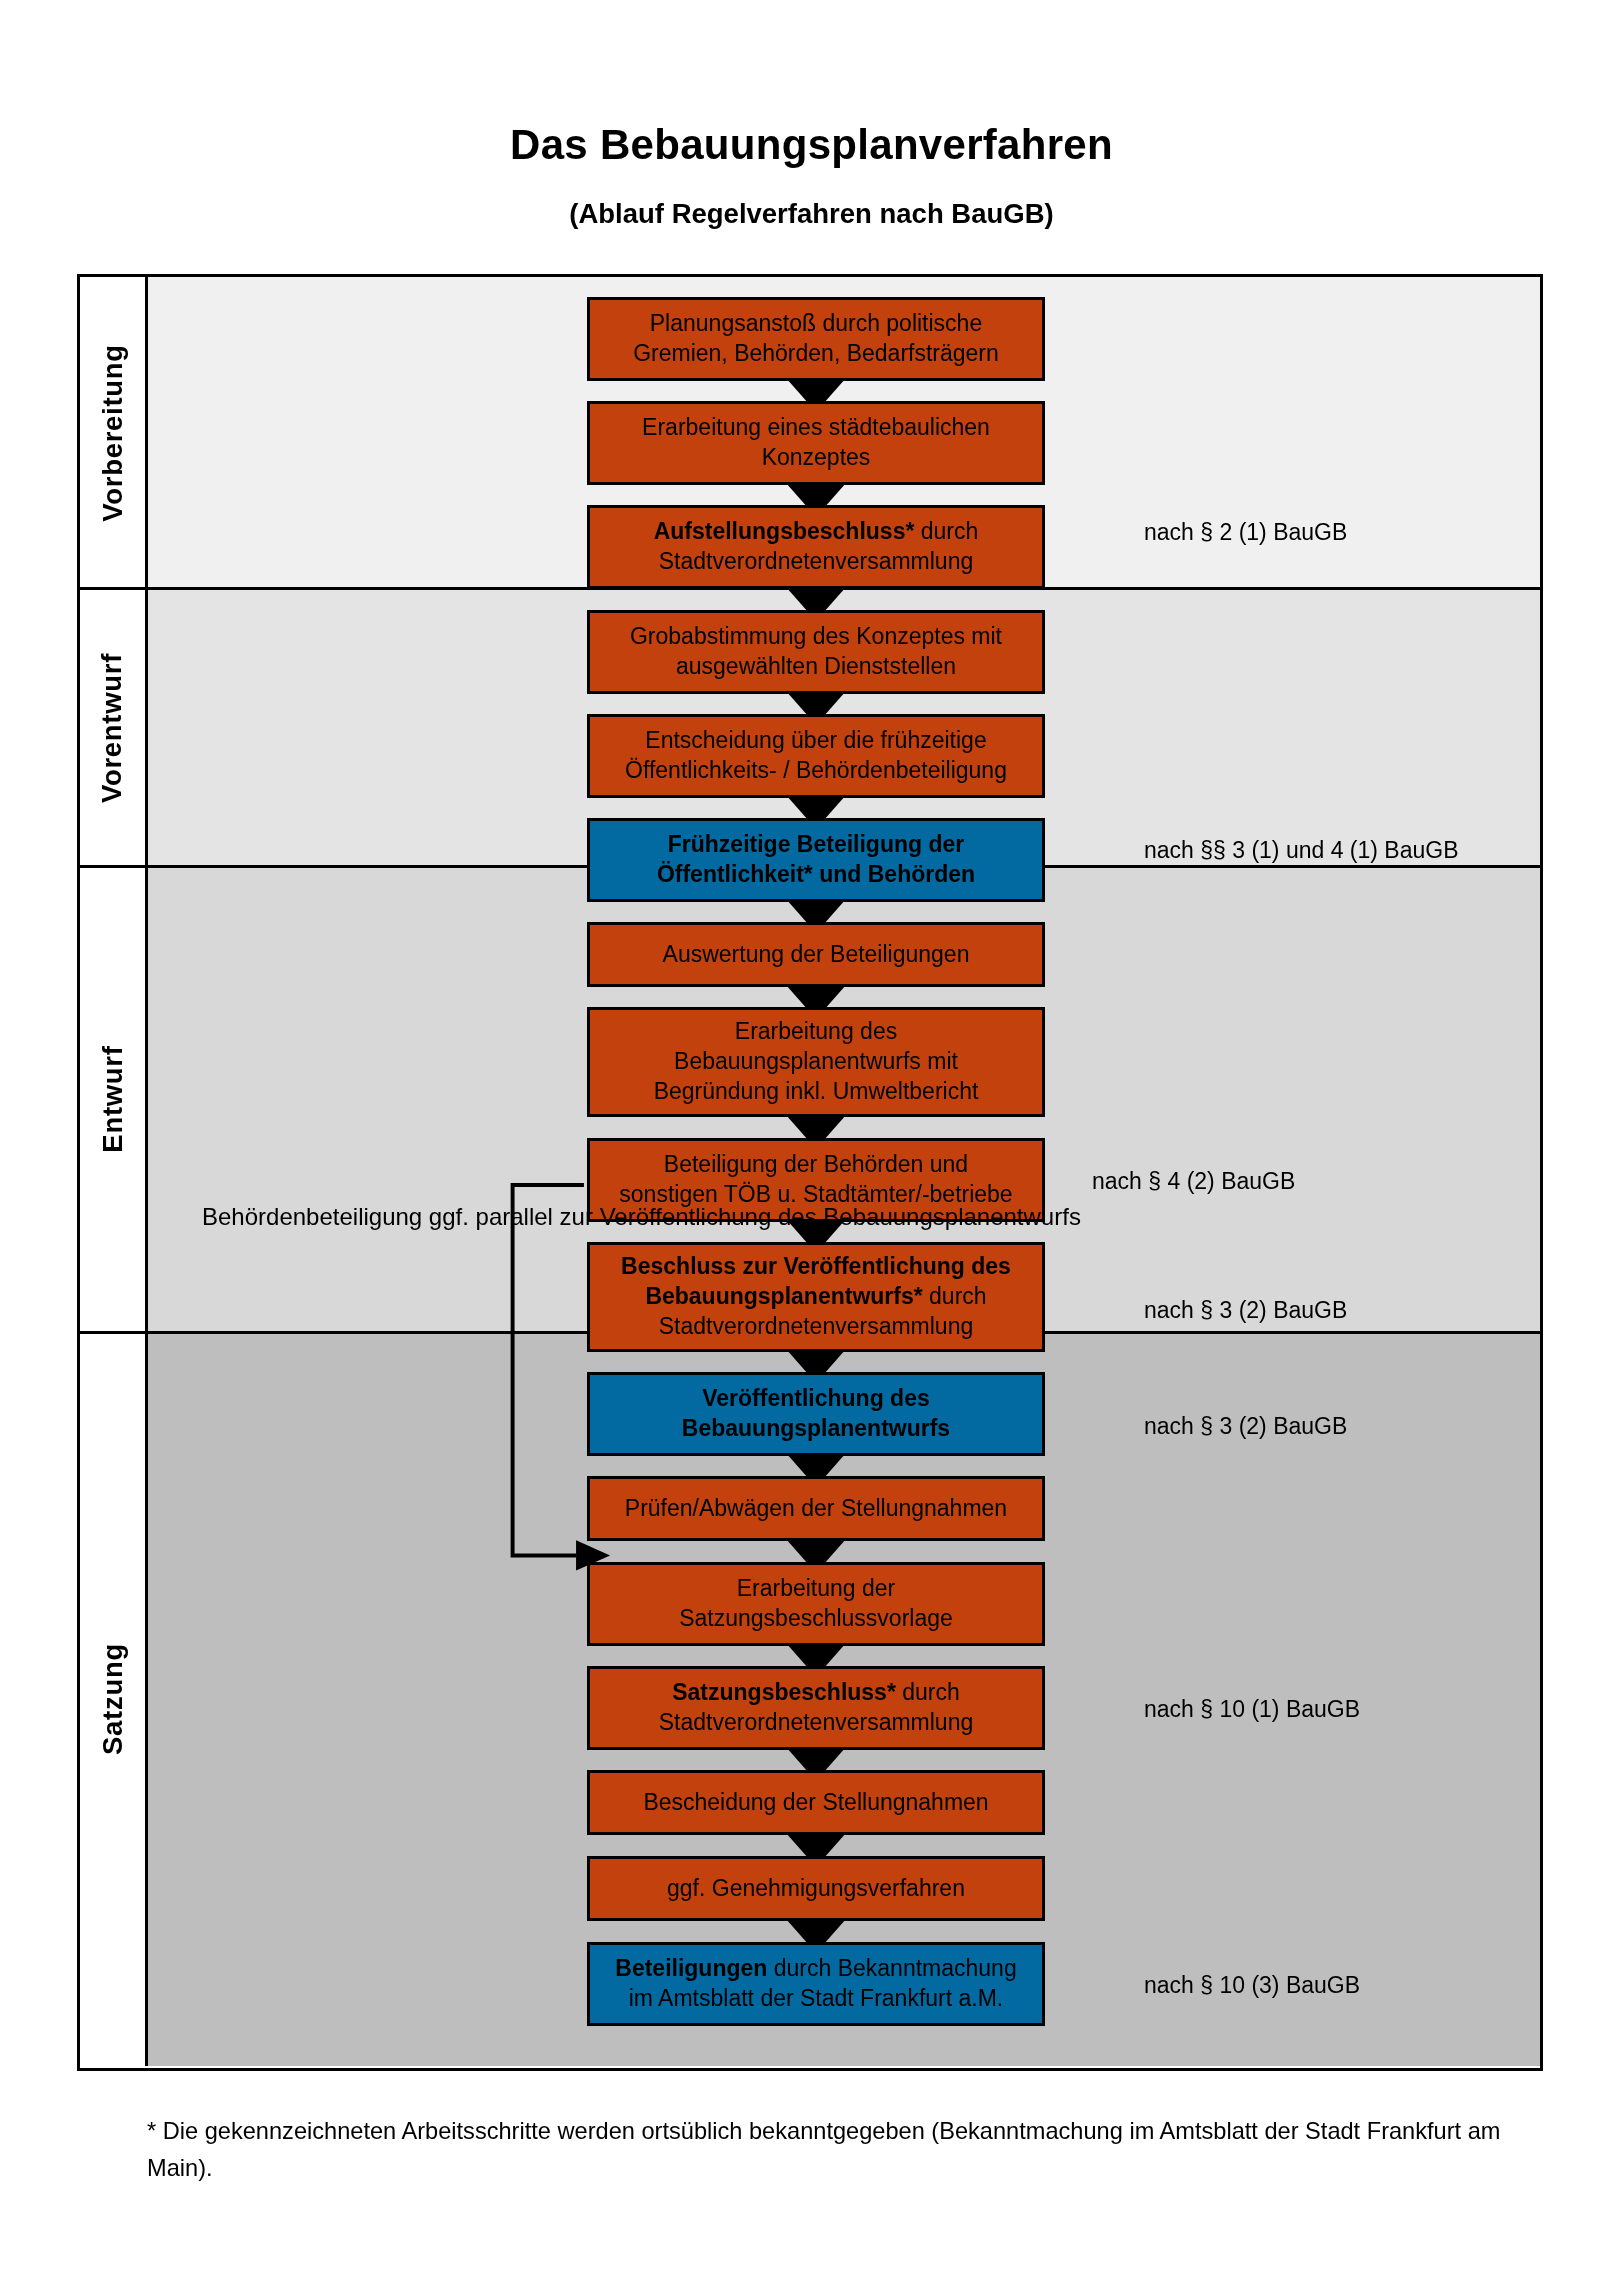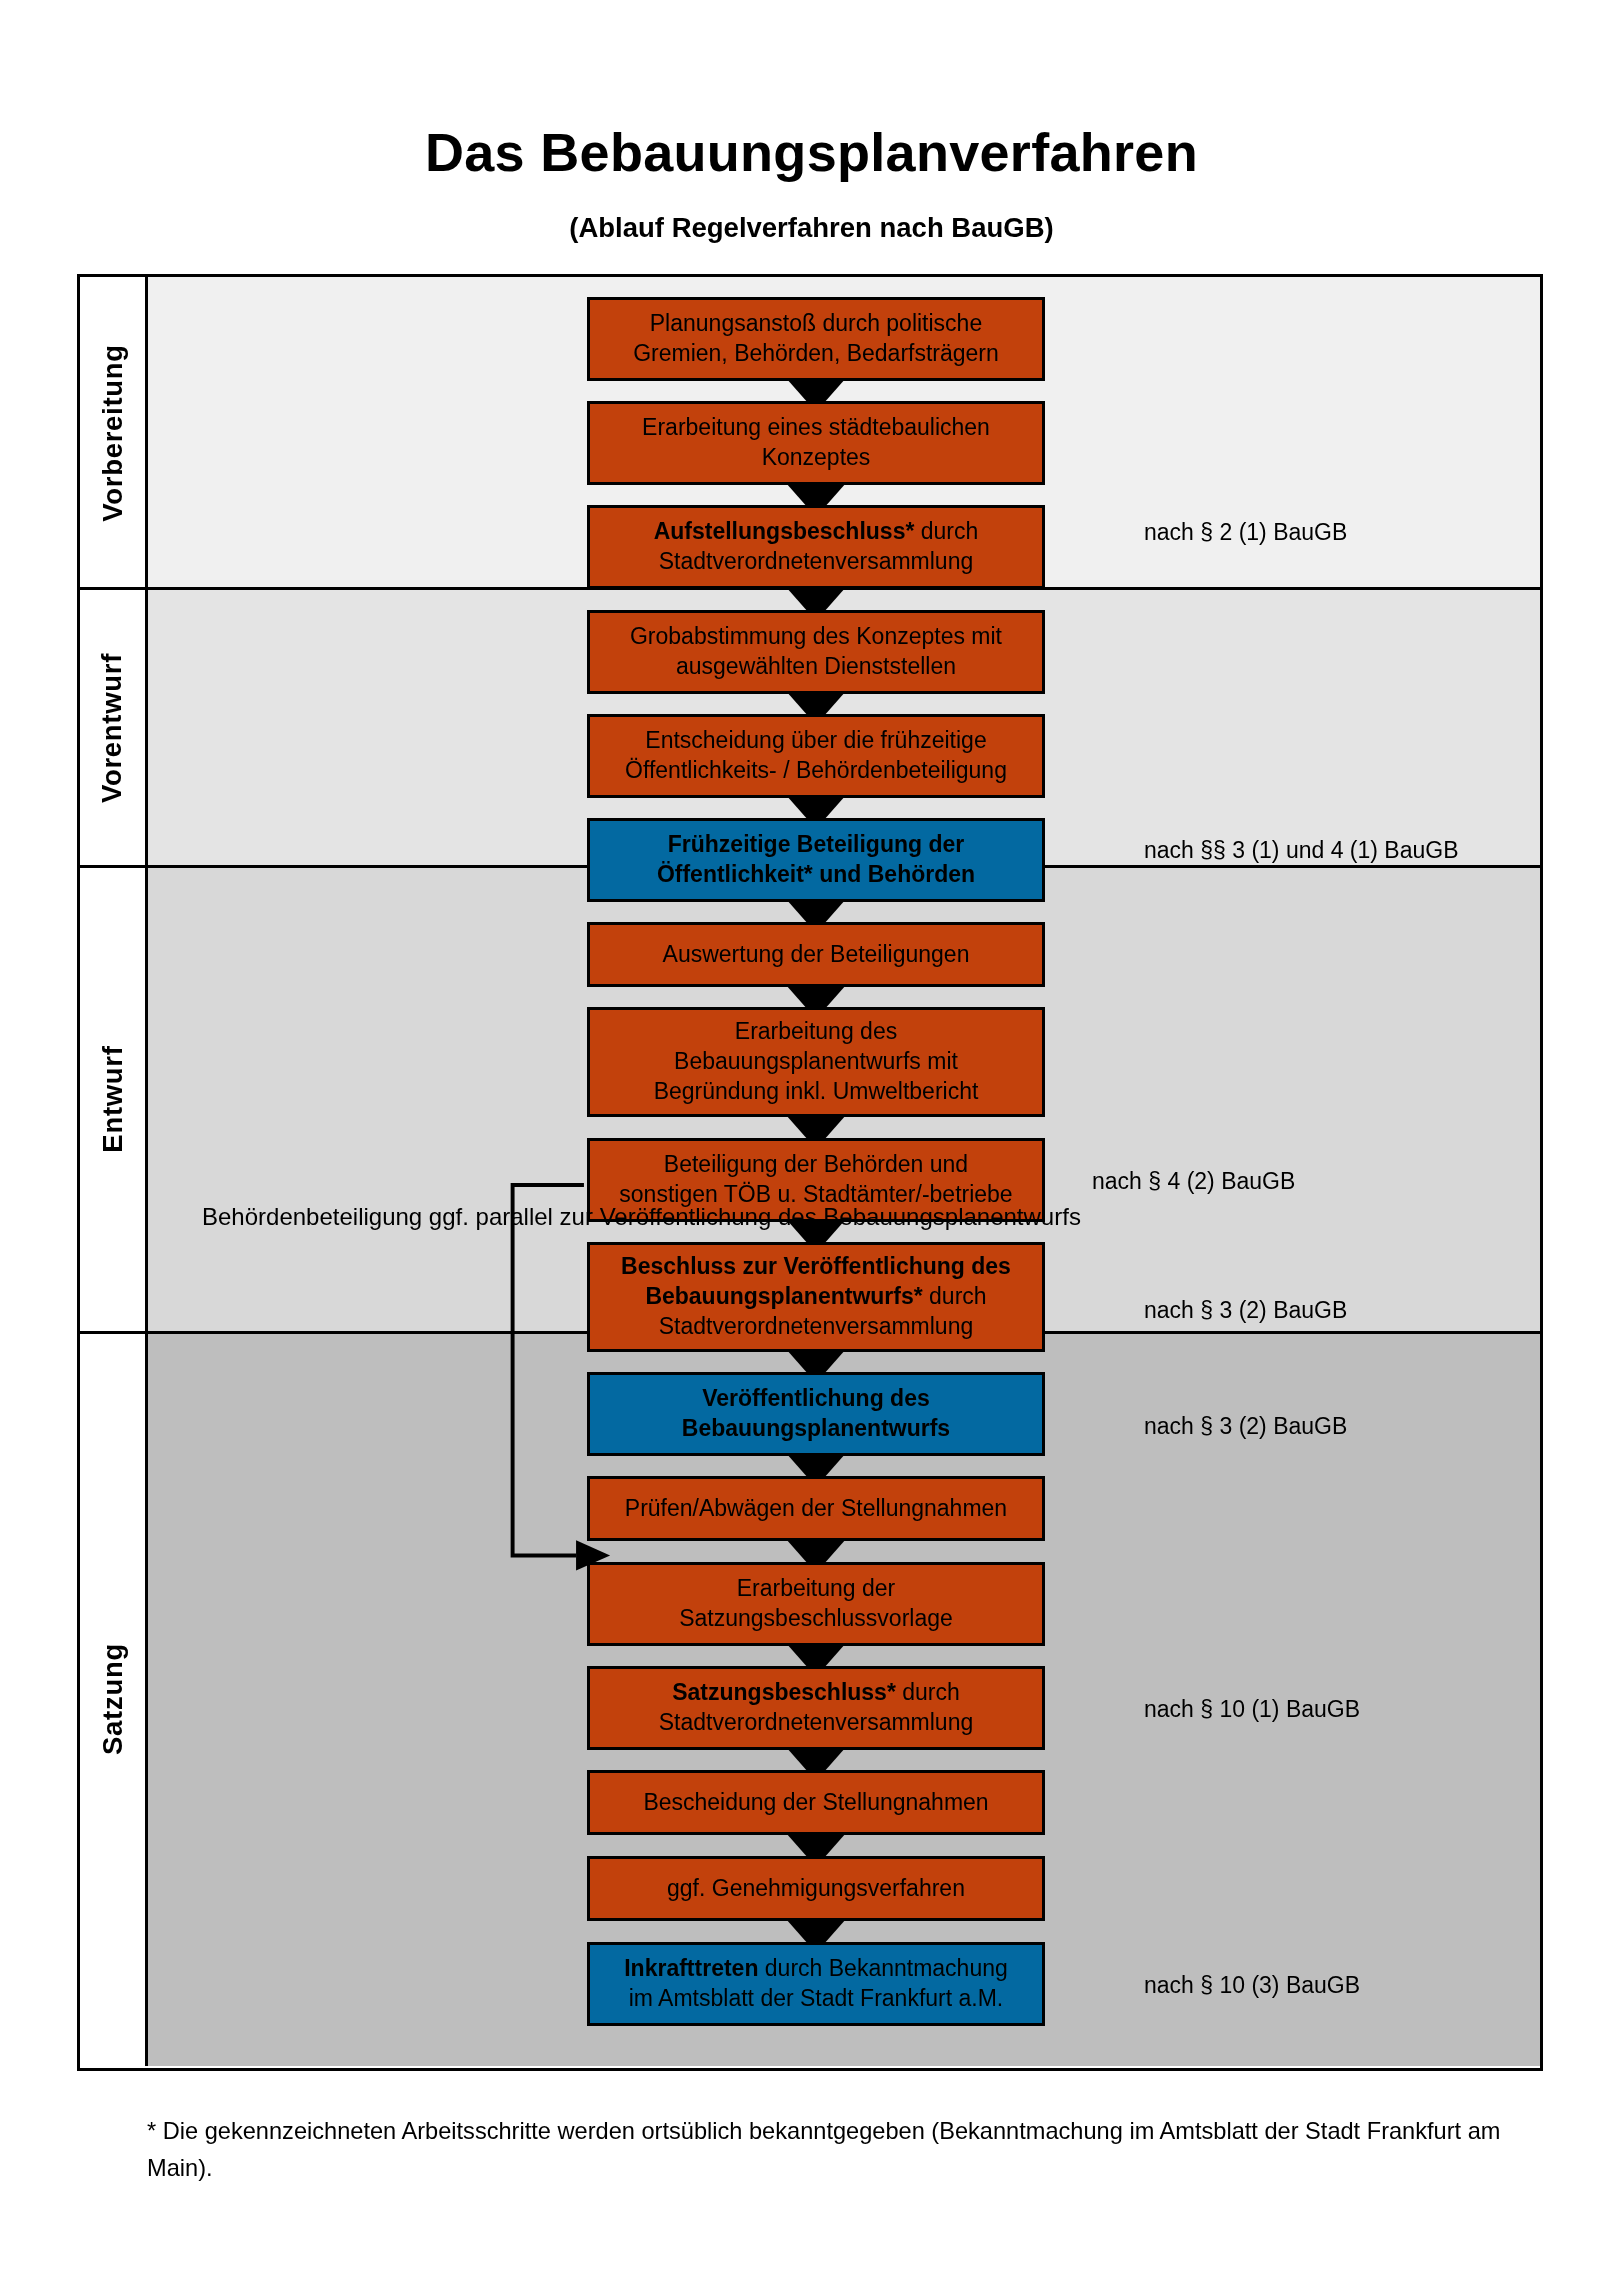--- a/index.html
+++ b/index.html
@@ -13,21 +13,21 @@
     font-family: "Liberation Sans", sans-serif;
     color: #000000;
     position: relative;
     overflow: hidden;
   }
 
   
   #title-block { position: absolute; left: 0; top: 0; width: 1623px; }
   #main-title {
     text-align: center;
-    font-size: 54px;
+    font-size: 42px;
     font-weight: bold;
     letter-spacing: 0.3px;
     margin-top: 121px;
   }
   #sub-title {
     text-align: center;
     font-size: 27.5px;
     font-weight: bold;
     margin-top: 29px;
   }
@@ -311,21 +311,21 @@
 
   <div class="node" id="n16" style="left:507px; top:1579px; width:458px; height:65px;">
     <div>
       <span class="ln">ggf. Genehmigungsverfahren</span>
     </div>
   </div>
   <div class="arrow" style="left:706px; top:1642px;"></div>
 
   <div class="node blue" id="n17" style="left:507px; top:1665px; width:458px; height:84px;">
     <div>
-      <span class="ln"><b>Inkrafttreten</b><span> durch Bekanntmachung</span></span>
+      <span class="ln"><b>Beteiligungen</b><span> durch Bekanntmachung</span></span>
       <span class="ln">im Amtsblatt der Stadt Frankfurt a.M.</span>
     </div>
   </div>
 
   <div class="note" style="left:1064px; top:242px;">nach § 2 (1) BauGB</div>
   <div class="note" style="left:1064px; top:560px;">nach §§ 3 (1) und 4 (1) BauGB</div>
   <div class="note" style="left:1012px; top:891px;">nach § 4 (2) BauGB</div>
   <div class="note" style="left:1064px; top:1020px;">nach § 3 (2) BauGB</div>
   <div class="note" style="left:1064px; top:1136px;">nach § 3 (2) BauGB</div>
   <div class="note" style="left:1064px; top:1419px;">nach § 10 (1) BauGB</div>

